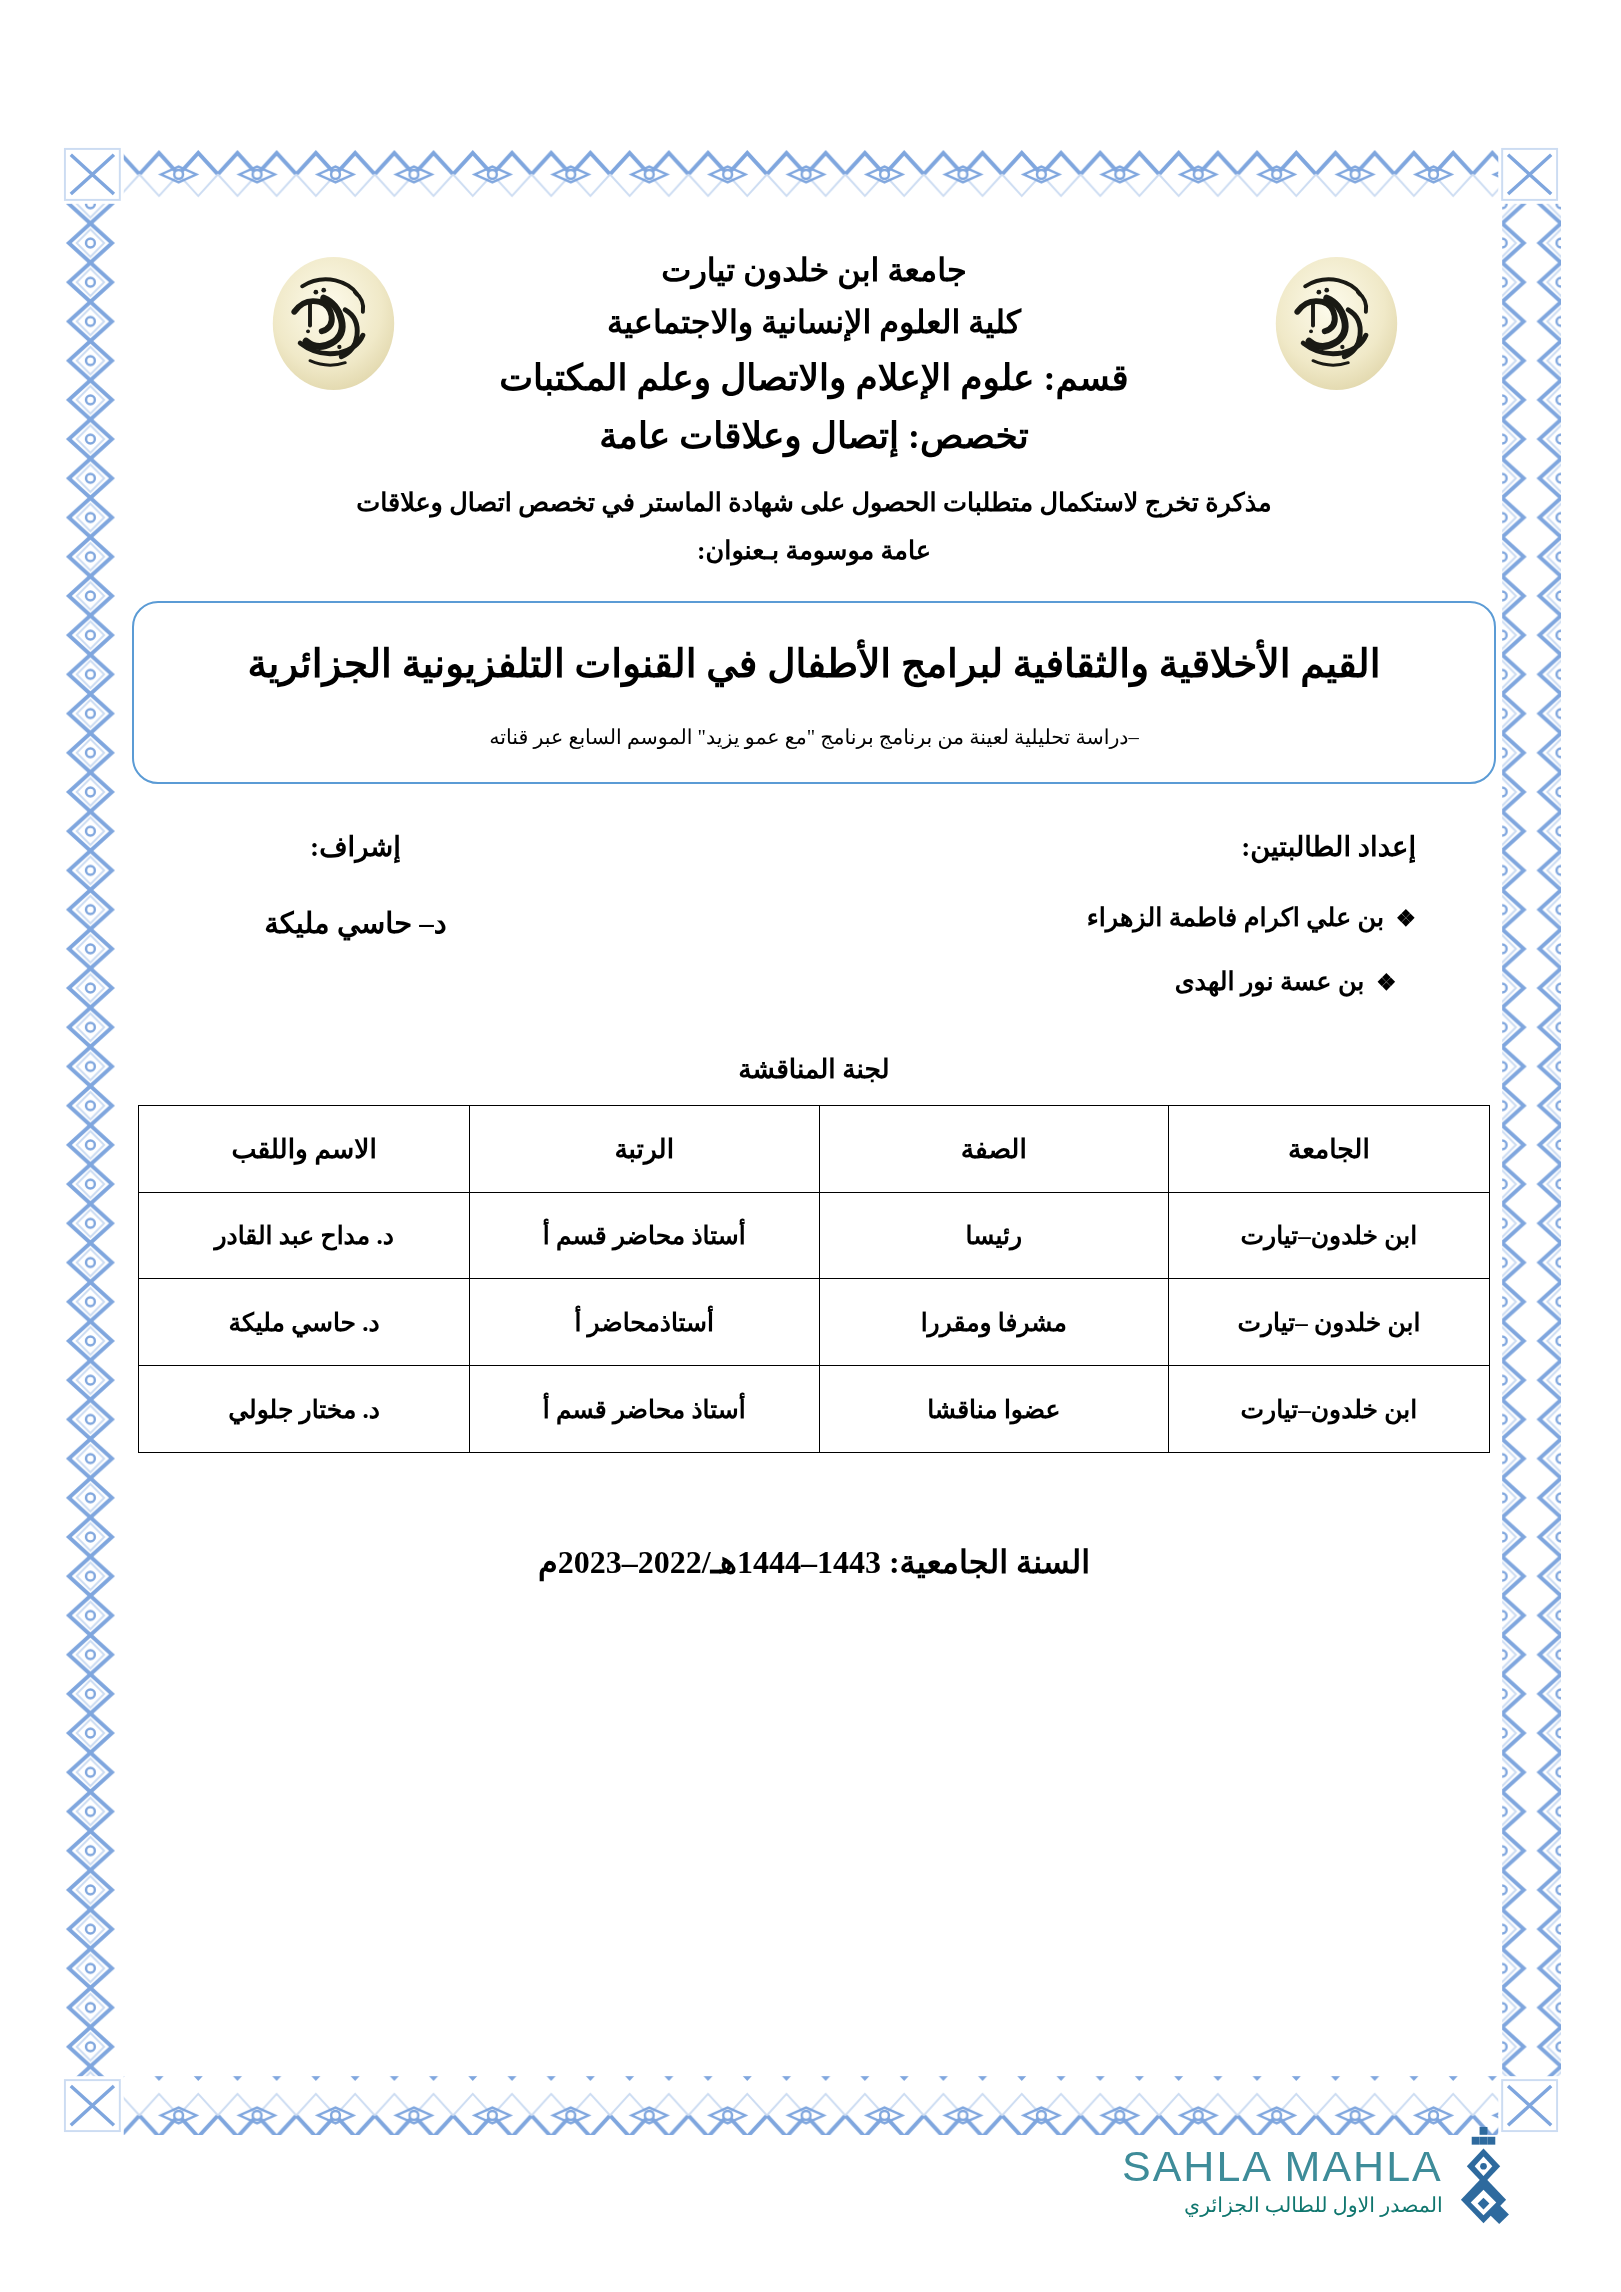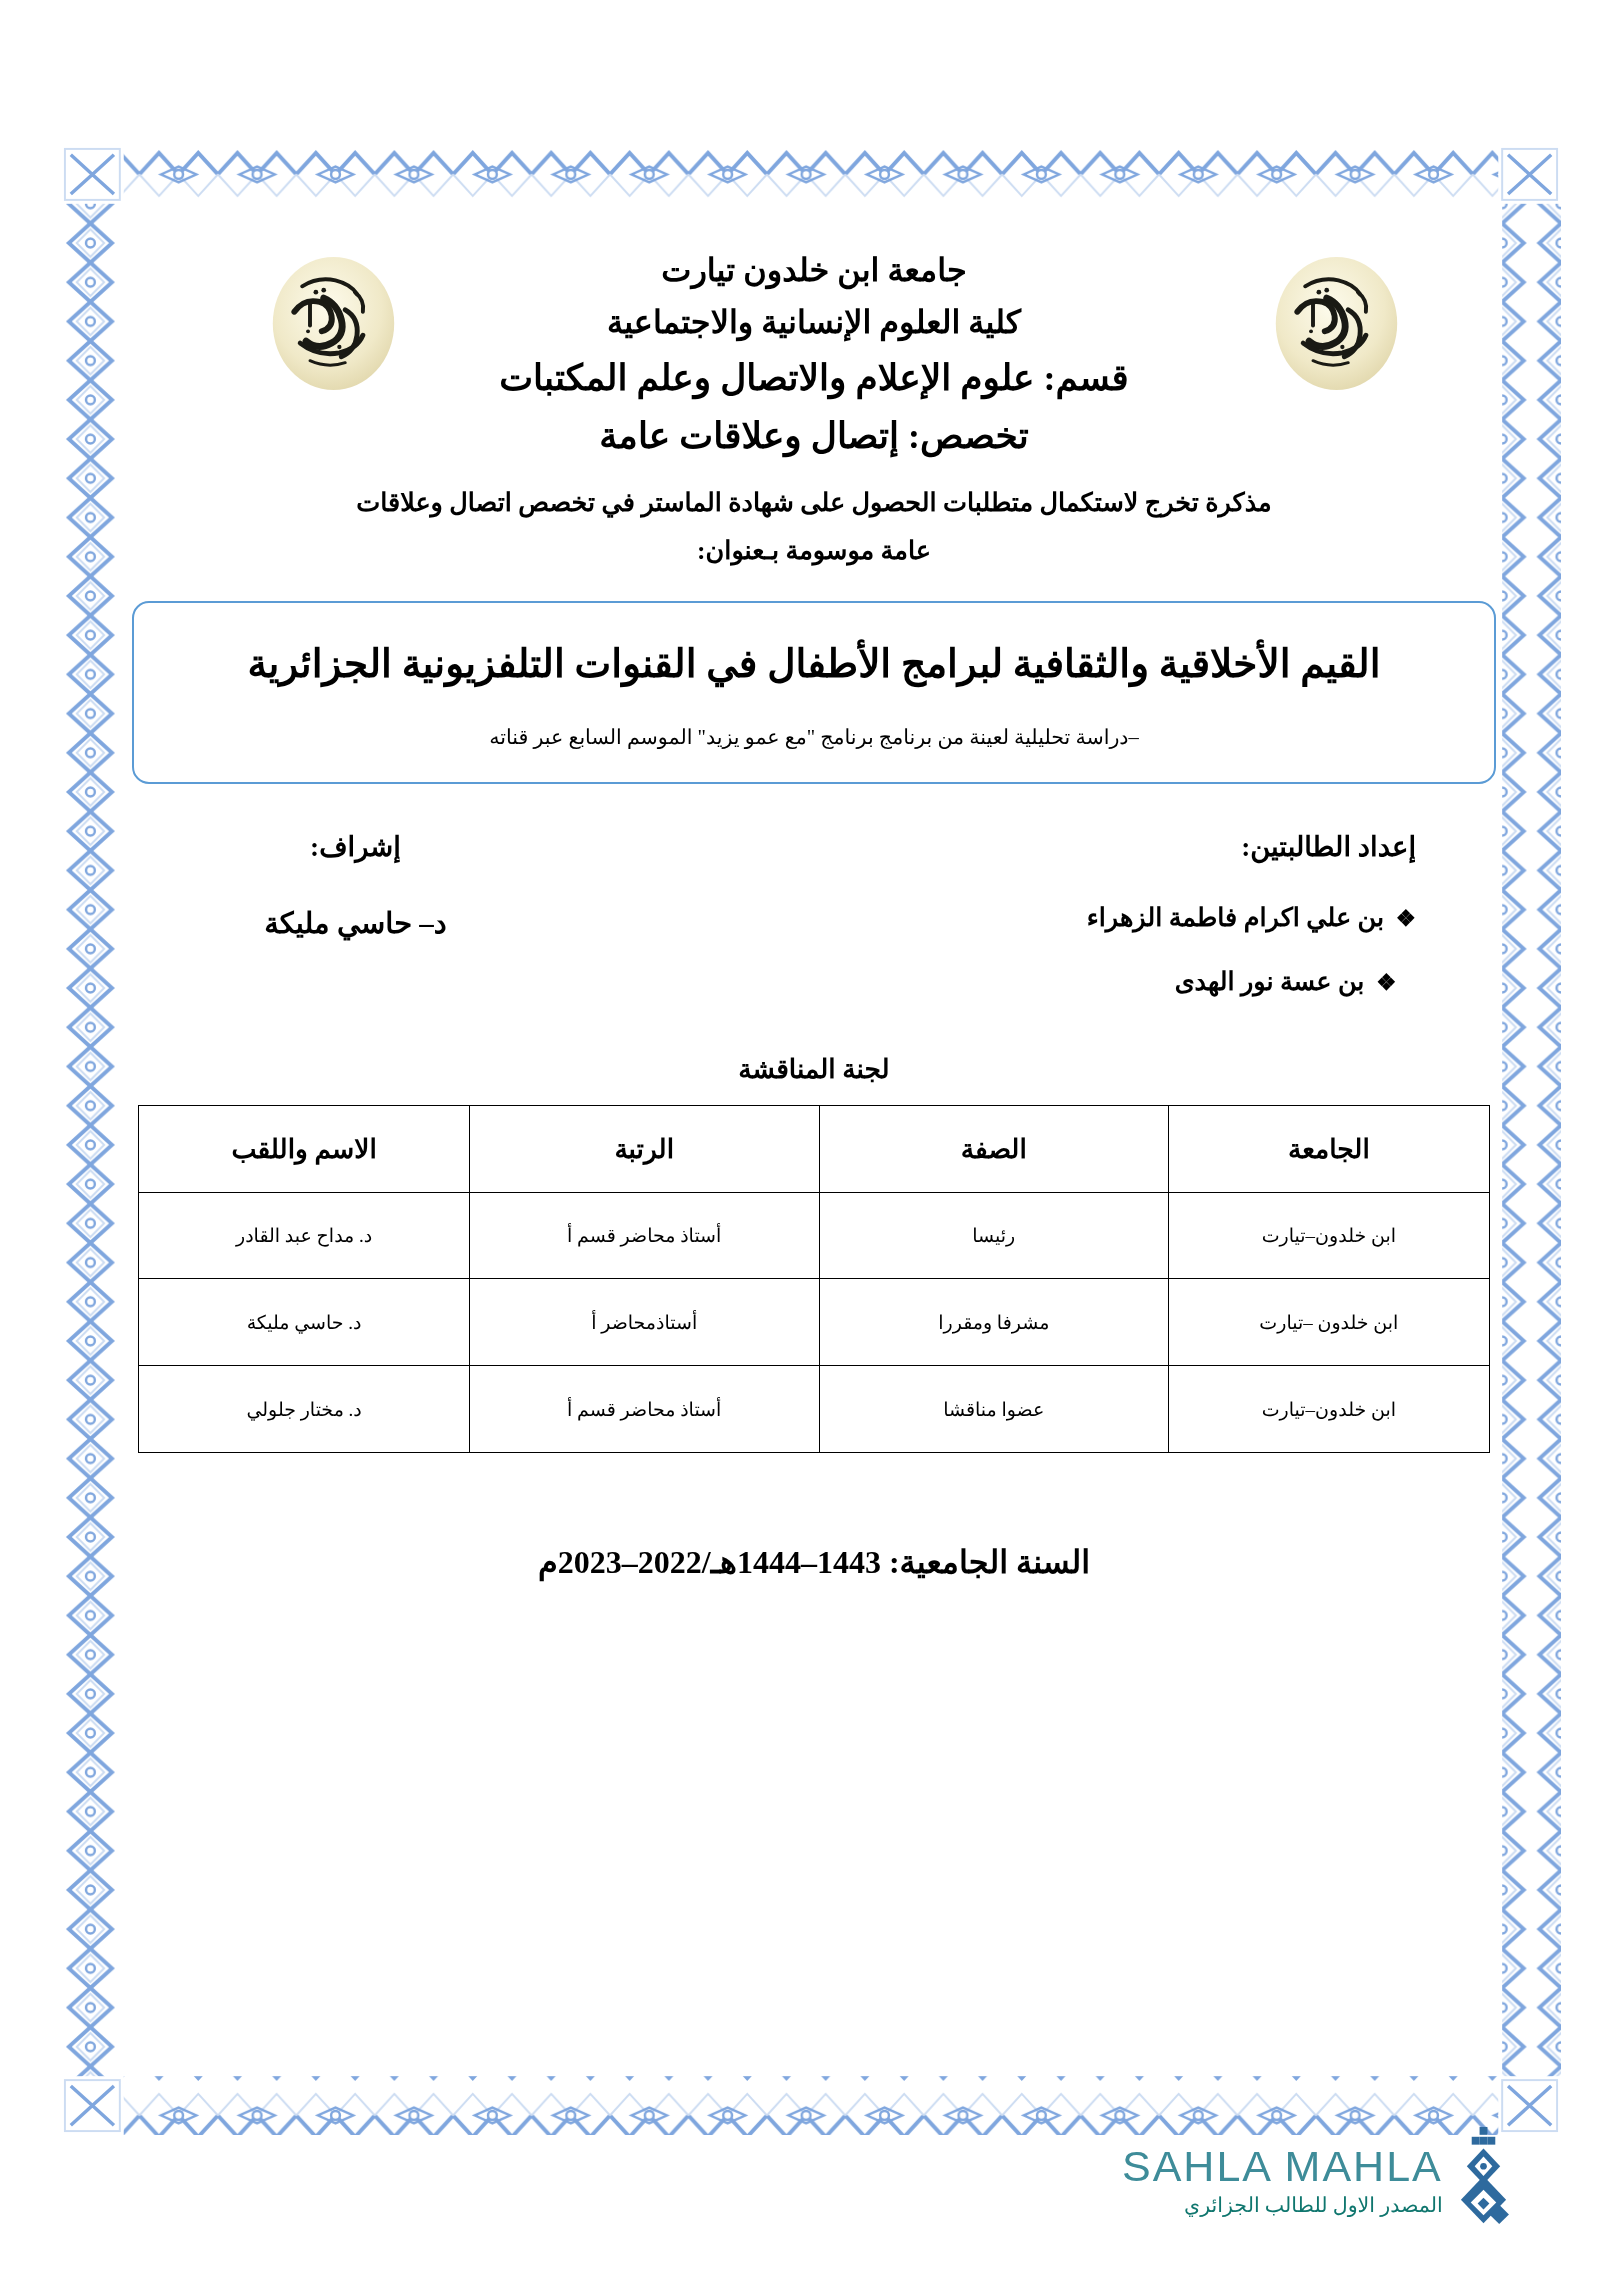--- a/index.html
+++ b/index.html
@@ -70,21 +70,21 @@
     line-height: 1.9;
     text-align: center;
     margin-top: 13.7px;
     padding: 0 33px;
   }
 
   
   .title-box {
     margin: 25.5px 13.7px 0 13.7px;
     border: 2px solid #5b9bd5;
-    border-radius: 17px;
+    border-radius: 26px;
     padding: 33px 25.5px 29px 25.5px;
     min-height: 120px;
     box-sizing: border-box;
   }
   .main-title {
     font-size: 39px;
     font-weight: bold;
     text-align: center;
     line-height: 1.45;
     white-space: nowrap;
@@ -145,22 +145,22 @@
     border-collapse: collapse;
     margin: 0 auto;
     width: 1284px;
     table-layout: fixed;
   }
   table.committee td, table.committee th {
     border: 1px solid #000000;
     text-align: center;
     vertical-align: middle;
     height: 78px;
-    font-size: 19px;
-    font-weight: normal;
+    font-size: 25px;
+    font-weight: bold;
     padding: 3.9px 7.8px;
   }
   table.committee th {
     font-weight: bold;
     font-size: 26.5px;
   }
   .col-name { width: 314px; }
   .col-rank { width: 333px; }
   .col-role { width: 333px; }
   .col-univ { width: 304px; }

